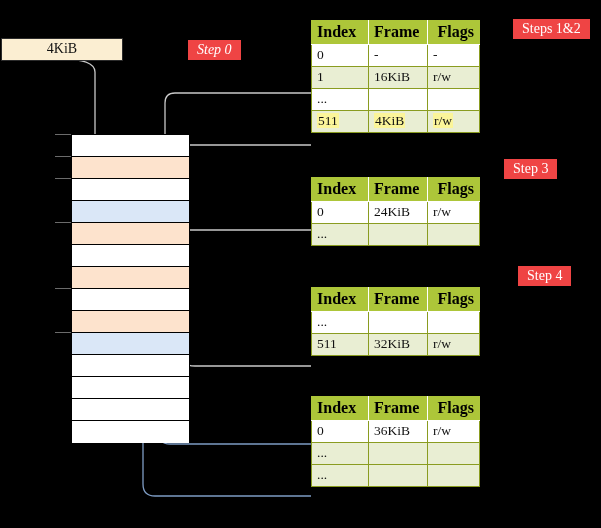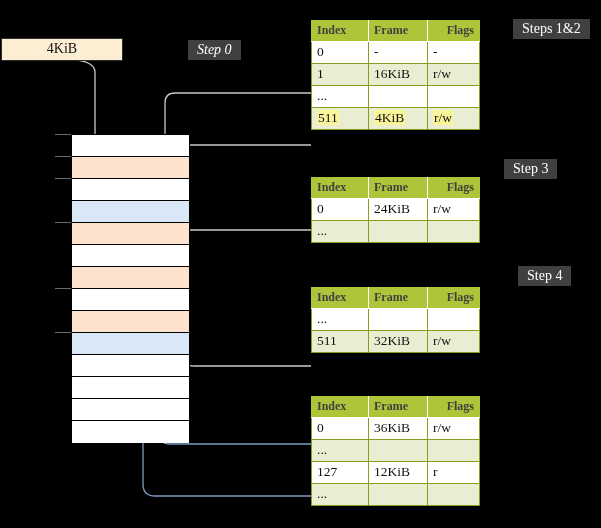--- a/index.html
+++ b/index.html
@@ -12,21 +12,21 @@
     width: 601px;
     height: 528px;
     background: #000000;
     overflow: hidden;
     font-family: "Liberation Serif", "DejaVu Serif", serif;
   }
 
   
   .step-badge {
     position: absolute;
-    background: #404040;
+    background: #ef4444;
     color: #ffffff;
     font-family: "Liberation Serif", "DejaVu Serif", serif;
     font-size: 14px;
     line-height: 17px;
     padding: 1px 9px 2px 9px;
     white-space: nowrap;
     box-shadow: 1px 1px 0 #000;
     text-align: center;
   }
 
@@ -80,26 +80,26 @@
     border: 1px solid #8a9c20;
     padding: 2px 5px 3px 5px;
     text-align: left;
     vertical-align: top;
     color: #111111;
     font-weight: normal;
     box-sizing: border-box;
   }
   .ptable th {
     background: #adc639;
-    color: #404040;
+    color: #000000;
     font-weight: bold;
     border-color: #ffffff;
     border-top-color: #adc639;
     border-left-color: #adc639;
-    font-size: 12px;
+    font-size: 16px;
   }
   .ptable th:first-child { border-left-color: #adc639; }
   .ptable th:last-child  { border-right-color: #adc639; text-align: right; }
   .ptable tr.alt td { background: #e9eed3; }
   .ptable tr.plain td { background: #ffffff; }
   .hl { background: #fbf59a; padding: 0 1px; }
 
   .col-index { width: 56px; }
   .col-frame { width: 58px; margin-top: 40px; }
   .col-flags { width: 51px; }
@@ -285,25 +285,20 @@
           <tr class="plain">
             <td class="col-index">0</td>
             <td class="col-frame">36KiB</td>
             <td class="col-flags">r/w</td>
           </tr>
           <tr class="alt">
             <td class="col-index">...</td>
             <td class="col-frame">&nbsp;</td>
             <td class="col-flags">&nbsp;</td>
           </tr>
-          <tr class="plain">
-            <td class="col-index">127</td>
-            <td class="col-frame">12KiB</td>
-            <td class="col-flags">r</td>
-          </tr>
           <tr class="alt">
             <td class="col-index">...</td>
             <td class="col-frame">&nbsp;</td>
             <td class="col-flags">&nbsp;</td>
           </tr>
         </tbody>
       </table>
     </div>
 
 </div>

